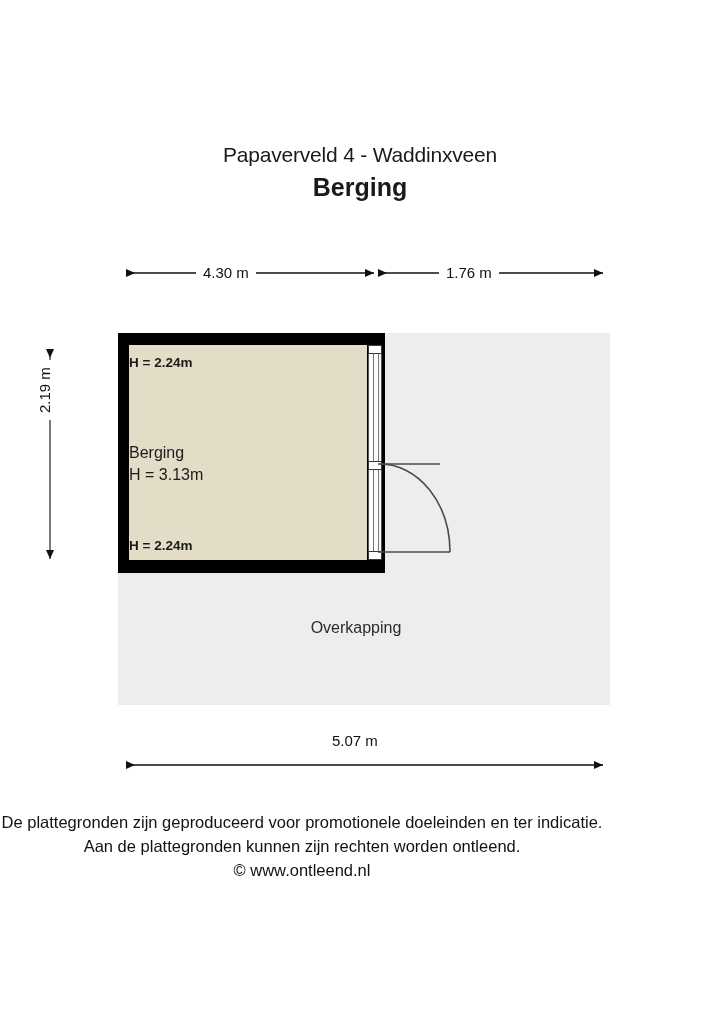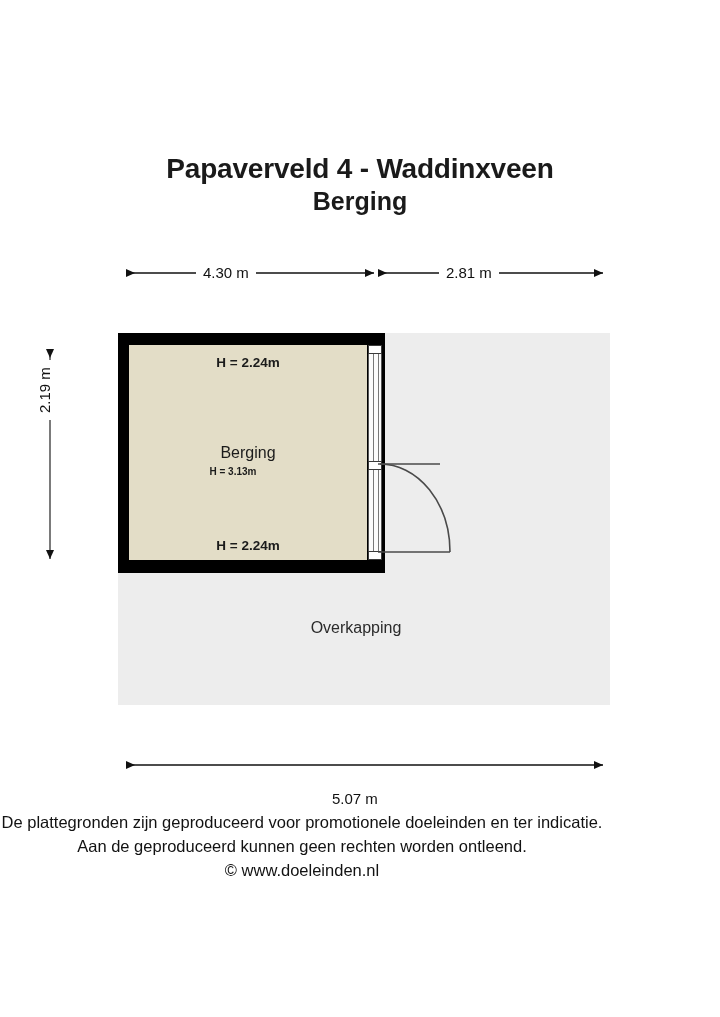--- a/index.html
+++ b/index.html
@@ -24,25 +24,24 @@
 
   
   .title-block {
     position: absolute;
     left: 0;
     top: 140px;
     width: 720px;
     text-align: center;
   }
   .title-line1 {
-    font-size: 28px;
-    font-weight: bold;
+    font-size: 21px;
+    font-weight: normal;
     letter-spacing: -0.2px;
     line-height: 30px;
-    margin-top: 14px;
   }
   .title-line2 {
     font-size: 25px;
     font-weight: bold;
     line-height: 34px;
   }
 
   
   .plan {
     position: absolute;
@@ -138,43 +137,42 @@
     position: absolute;
     left: 378px;
     top: 462px;
     width: 80px;
     height: 92px;
   }
 
   
   .lbl {
     position: absolute;
-    text-align: center;
     font-size: 14px;
     color: #1b1b1b;
   }
   .lbl-h-top {
     left: 129px;
     top: 355px;
     width: 238px;
     font-weight: bold;
     font-size: 13.5px;
   }
   .lbl-room-name {
     left: 129px;
     top: 444px;
     width: 238px;
     font-size: 16px;
   }
   .lbl-room-h {
     left: 129px;
     top: 466px;
     width: 208px;
-    font-weight: bold;
-    font-size: 10px;
+    font-weight: normal;
+    font-size: 16px;
   }
   .lbl-h-bottom {
     left: 129px;
     top: 538px;
     width: 238px;
     font-weight: bold;
     font-size: 13.5px;
   }
 
   
@@ -197,21 +195,21 @@
   .dim-top-left {
     left: 196px;
     top: 264px;
   }
   .dim-top-right {
     left: 439px;
     top: 264px;
   }
   .dim-bottom {
     left: 325px;
-    top: 790px;
+    top: 732px;
   }
   .dim-left {
     left: 32px;
     top: 420px;
     transform: rotate(-90deg);
     transform-origin: left top;
     padding: 4px 7px;
   }
 
   
@@ -275,24 +273,24 @@
       <line x1="126" y1="273" x2="374" y2="273" stroke="#111" stroke-width="1.3" marker-start="url(#arrL)" marker-end="url(#arrR)"></line>
 
       <line x1="378" y1="273" x2="603" y2="273" stroke="#111" stroke-width="1.3" marker-start="url(#arrL)" marker-end="url(#arrR)"></line>
 
       <line x1="50" y1="349" x2="50" y2="559" stroke="#333" stroke-width="1.3" marker-start="url(#arrL)" marker-end="url(#arrR)"></line>
 
       <line x1="126" y1="765" x2="603" y2="765" stroke="#111" stroke-width="1.3" marker-start="url(#arrL)" marker-end="url(#arrR)"></line>
     </svg>
 
     <div class="dim-text dim-top-left">4.30 m</div>
-    <div class="dim-text dim-top-right">2.81 m</div>
+    <div class="dim-text dim-top-right">1.76 m</div>
     <div class="dim-text dim-left">2.19 m</div>
     <div class="dim-text dim-bottom">5.07 m</div>
   </div>
 
   <div class="footer">
     <div>De plattegronden zijn geproduceerd voor promotionele doeleinden en ter indicatie.</div>
-    <div>Aan de geproduceerd kunnen geen rechten worden ontleend.</div>
-    <div>© www.doeleinden.nl</div>
+    <div>Aan de plattegronden kunnen zijn rechten worden ontleend.</div>
+    <div>© www.ontleend.nl</div>
   </div>
 
 </div>
 
 </body></html>

